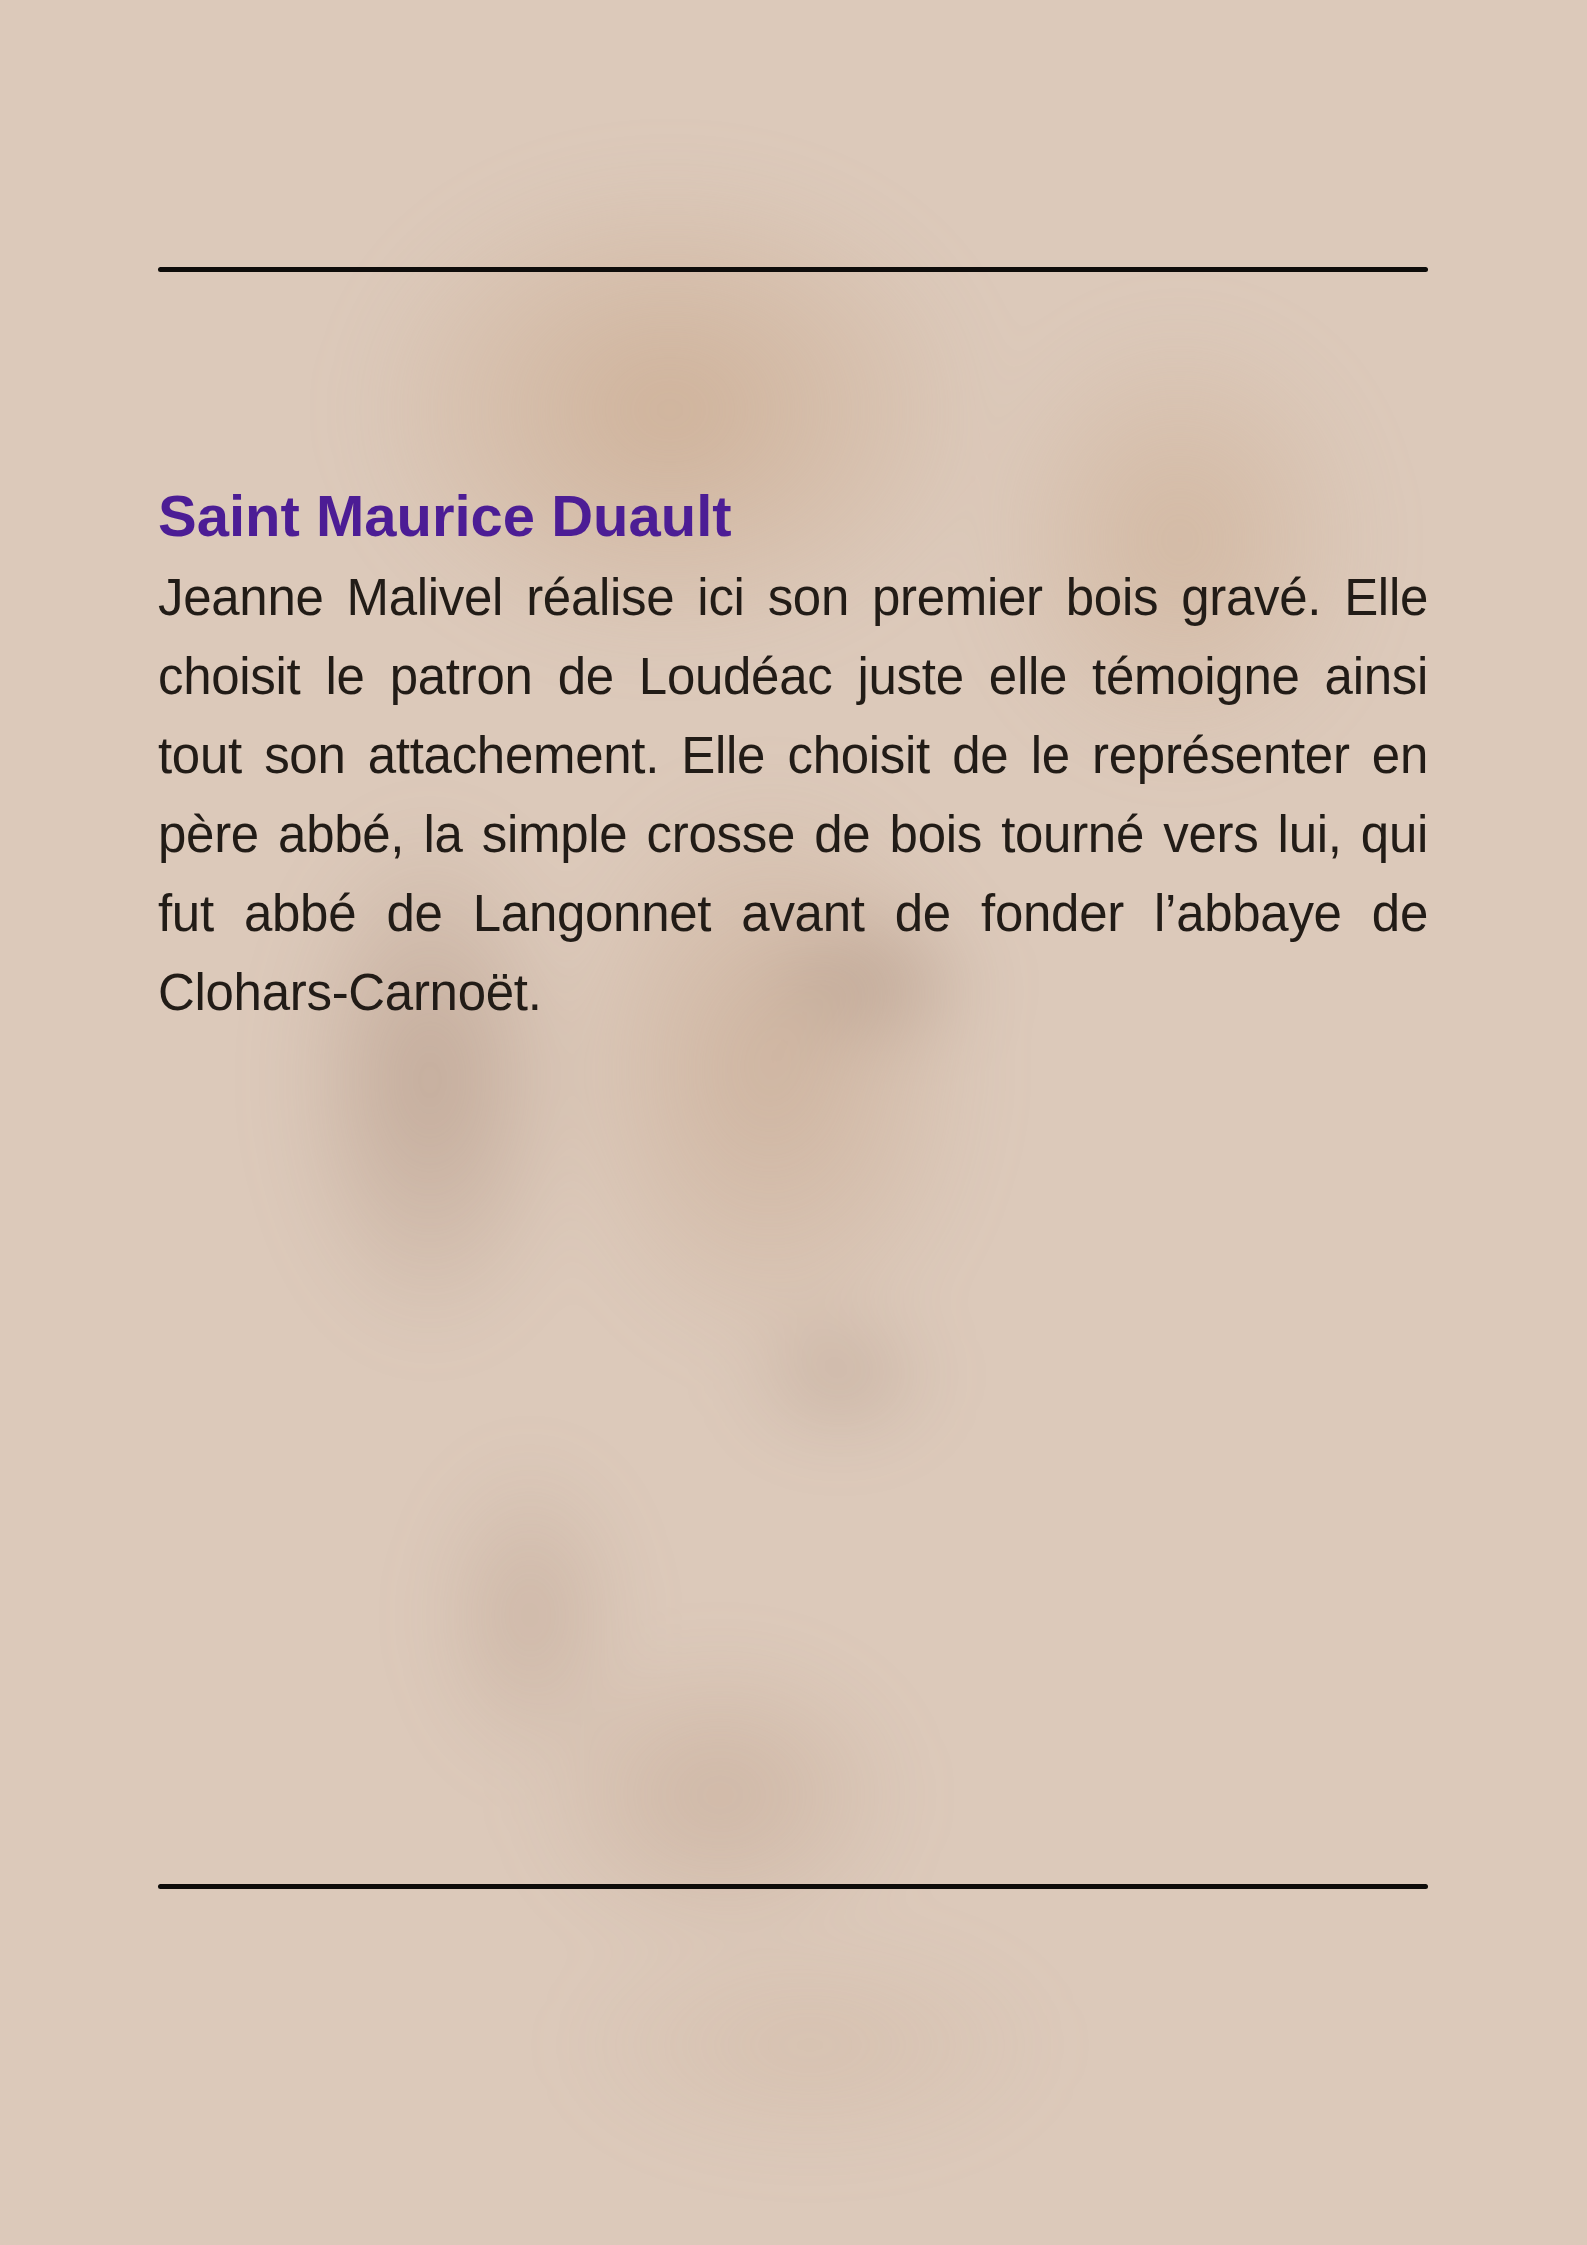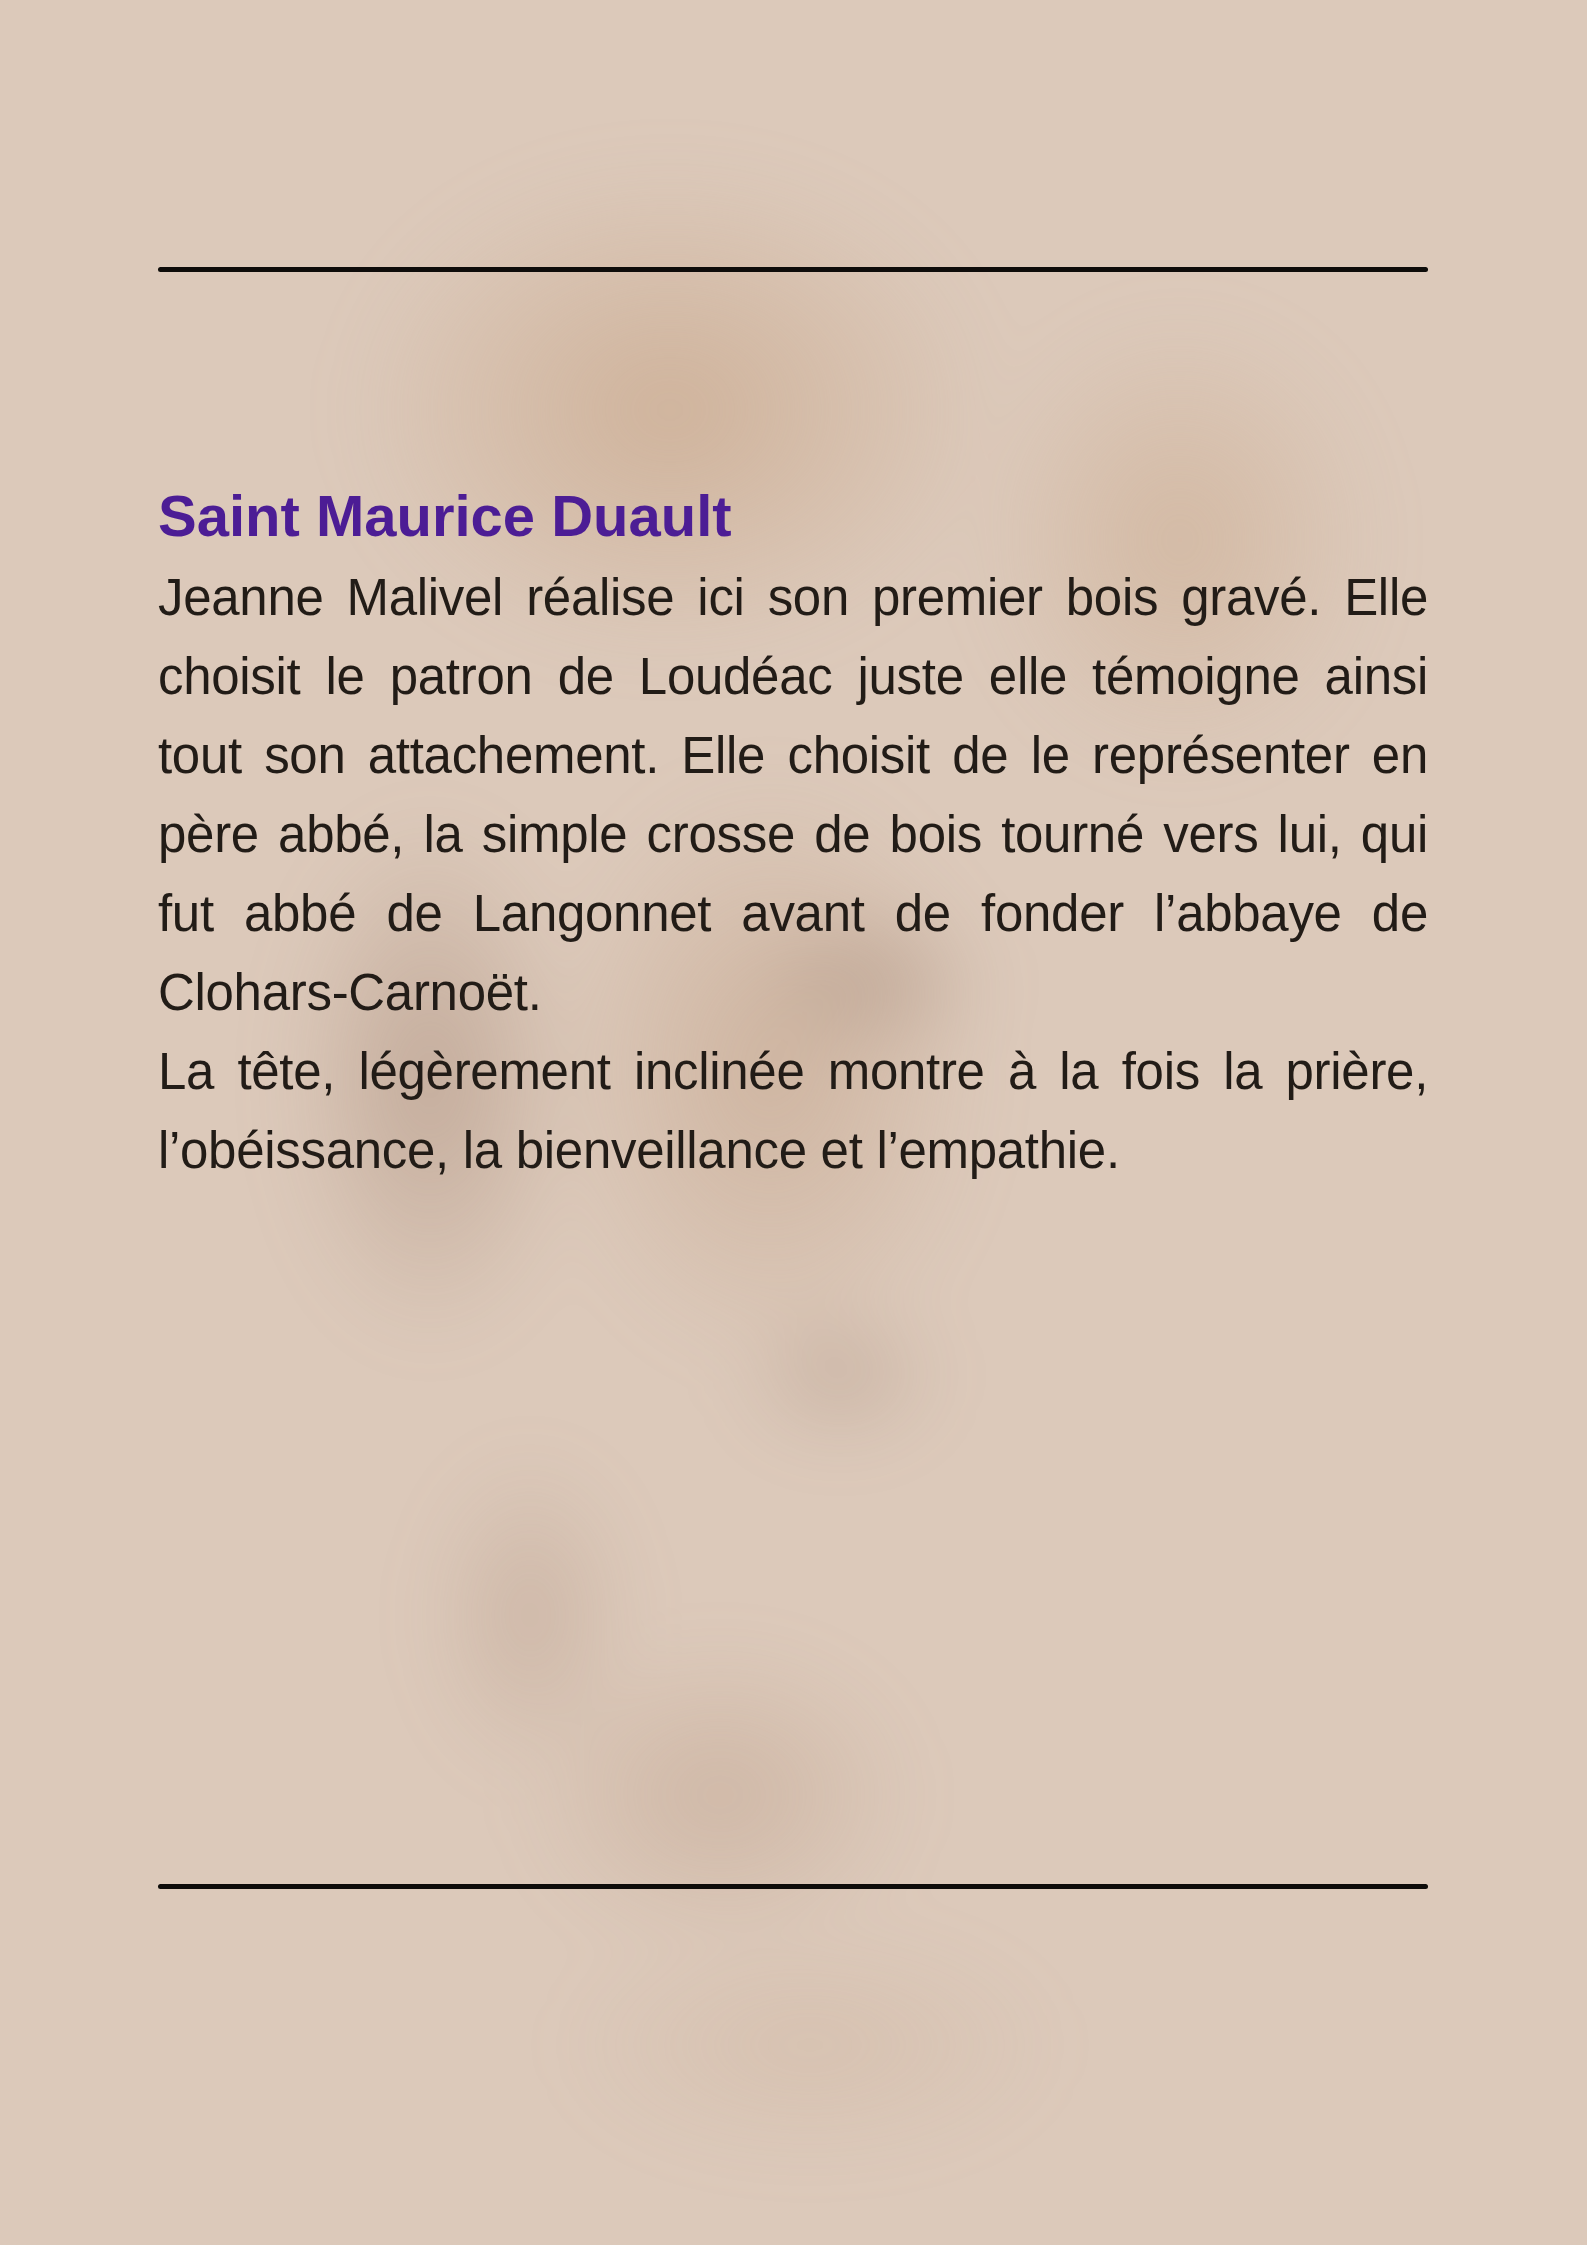--- a/index.html
+++ b/index.html
@@ -102,18 +102,17 @@
     <div class="wm wm-left-streak"></div>
     <div class="wm wm-chin-neck"></div>
     <div class="wm wm-bottom-fade"></div>
   </div>
 
   <div class="rule rule-top"></div>
 
   <div class="text-block">
     <h1 class="title">Saint Maurice Duault</h1>
     <p class="para">Jeanne Malivel réalise ici son premier bois gravé. Elle choisit le patron de Loudéac juste elle témoigne ainsi tout son attachement. Elle choisit de le représenter en père abbé, la simple crosse de bois tourné vers lui, qui fut abbé de Langonnet avant de fonder l’abbaye de Clohars-Carnoët.</p>
-    <p class="para">La tête, légèrement inclinée montre à la fois la prière, l’obéissance, la bienveillance et l’empathie.</p>
   </div>
 
   <div class="rule rule-bottom"></div>
 
 </div>
 
 </body></html>

